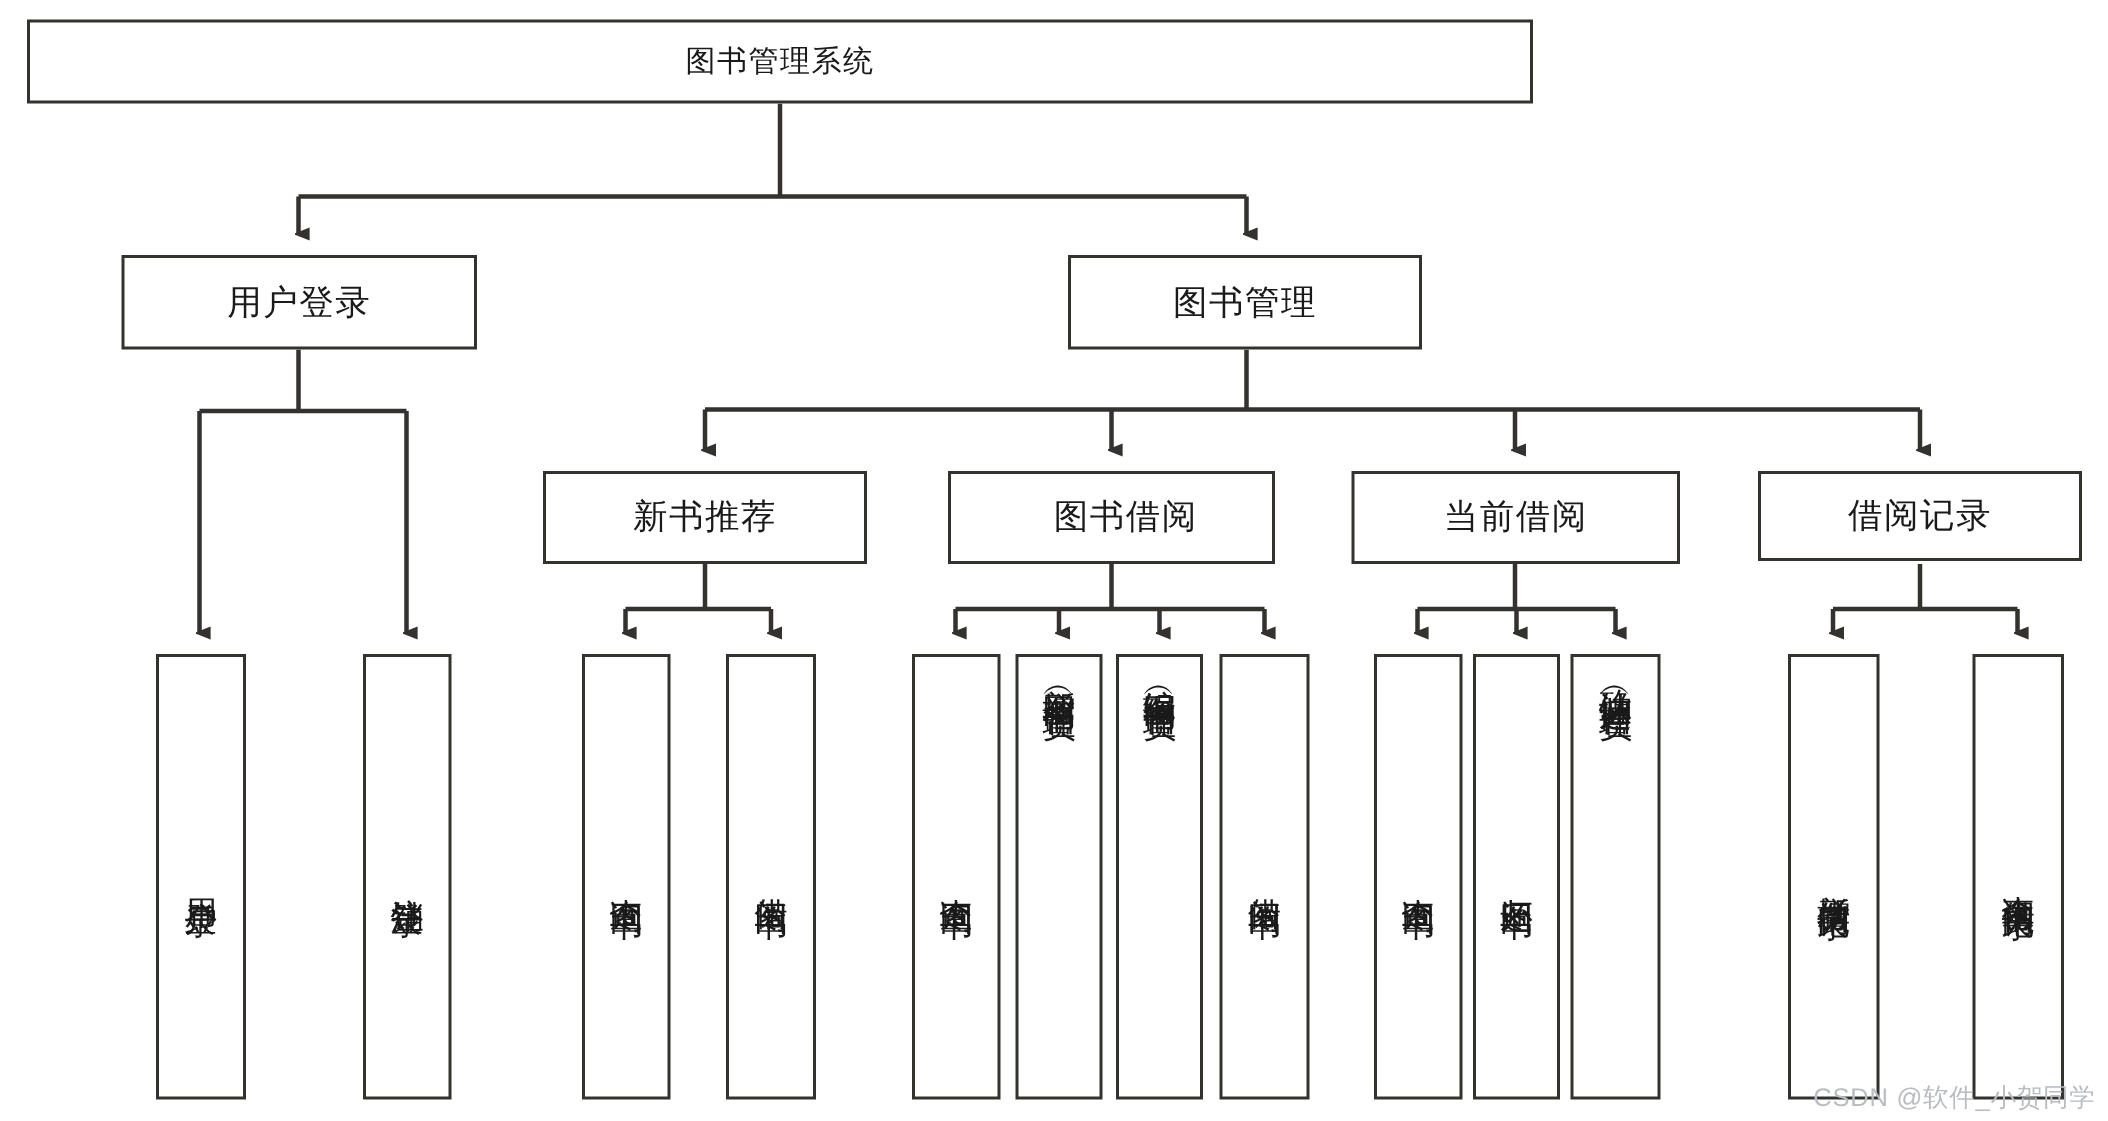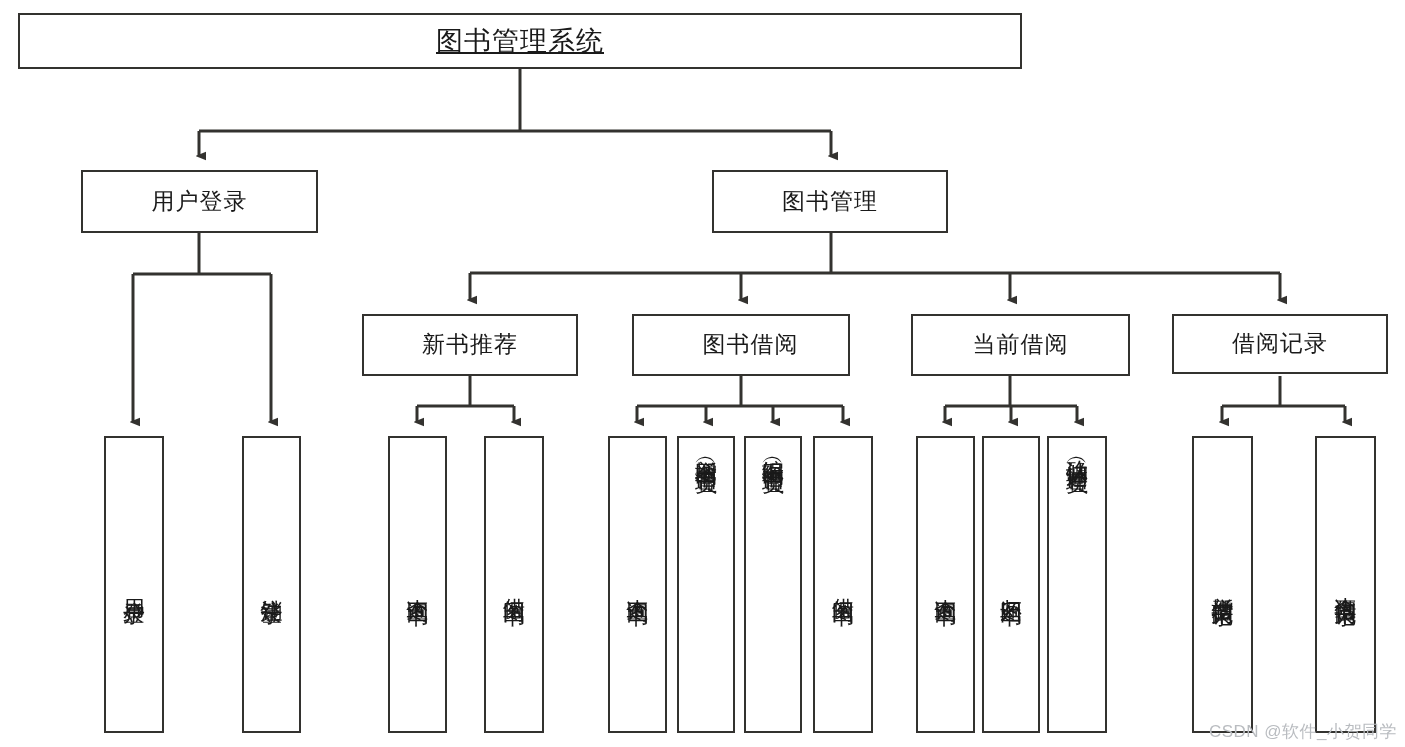--- a/index.html
+++ b/index.html
@@ -39,21 +39,21 @@
     display: block;
     text-align: center;
     line-height: 1.12;
     white-space: nowrap;
   }
   
   .h-node .lbl {
     font-size: 23px;
     letter-spacing: 1px;
   }
-  .node.root .lbl { font-size: 27px; text-decoration: underline; }
+  .node.root .lbl { font-size: 20px; }
   
   .v-node {
     align-items: flex-start;
     justify-content: center;
     padding-top: 0;
   }
   .v-node .lbl {
     writing-mode: vertical-rl;
     text-orientation: upright;
     font-size: 22px;
@@ -140,21 +140,21 @@
   <div class="node h-node" style="left:712px;top:170px;width:236px;height:63px;">
     <span class="lbl">图书管理</span>
   </div>
 
   <div class="node h-node" style="left:362px;top:314px;width:216px;height:62px;">
     <span class="lbl">新书推荐</span>
   </div>
   <div class="node h-node" style="left:632px;top:314px;width:218px;height:62px;padding-left:19px;">
     <span class="lbl">图书借阅</span>
   </div>
-  <div class="node h-node" style="left:901px;top:314px;width:219px;height:62px;margin-left:10px;">
+  <div class="node h-node" style="left:901px;top:314px;width:219px;height:62px;">
     <span class="lbl">当前借阅</span>
   </div>
   <div class="node h-node" style="left:1172px;top:314px;width:216px;height:60px;">
     <span class="lbl">借阅记录</span>
   </div>
 
   <div class="node v-node mid" style="left:104px;top:436px;width:60px;height:297px;">
     <span class="lbl">用户登录</span>
   </div>
   <div class="node v-node mid" style="left:242px;top:436px;width:59px;height:297px;">

